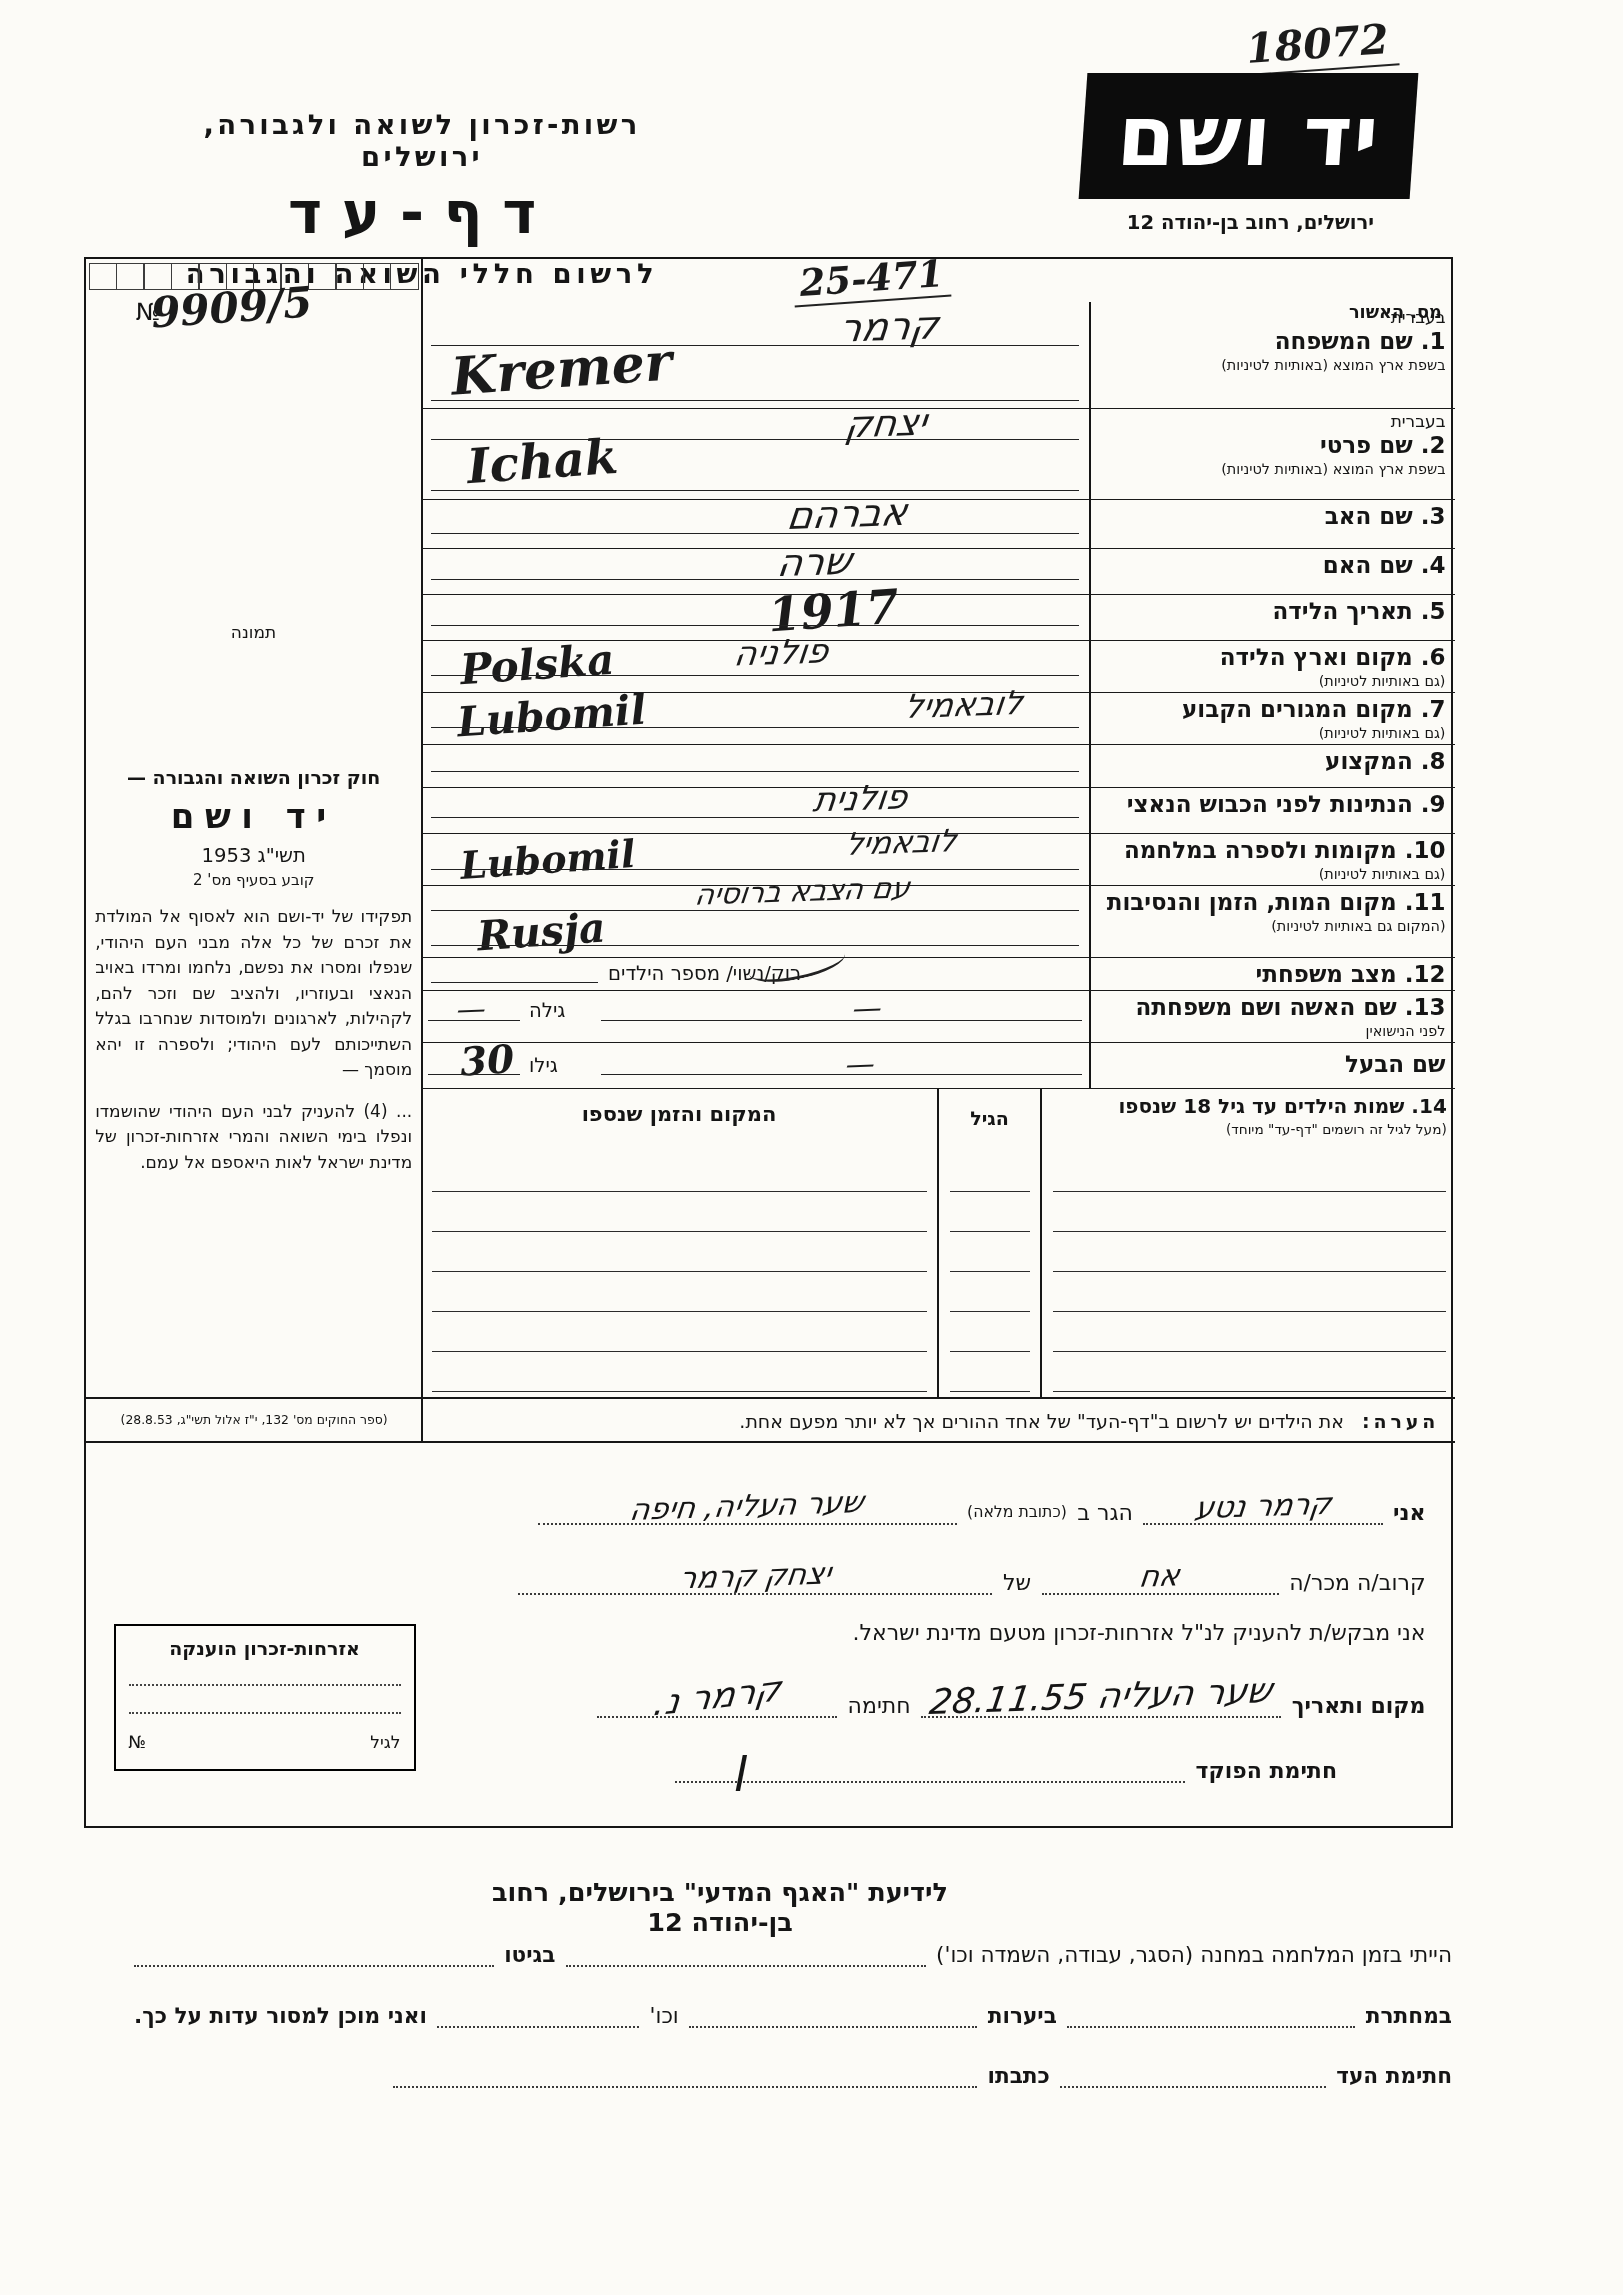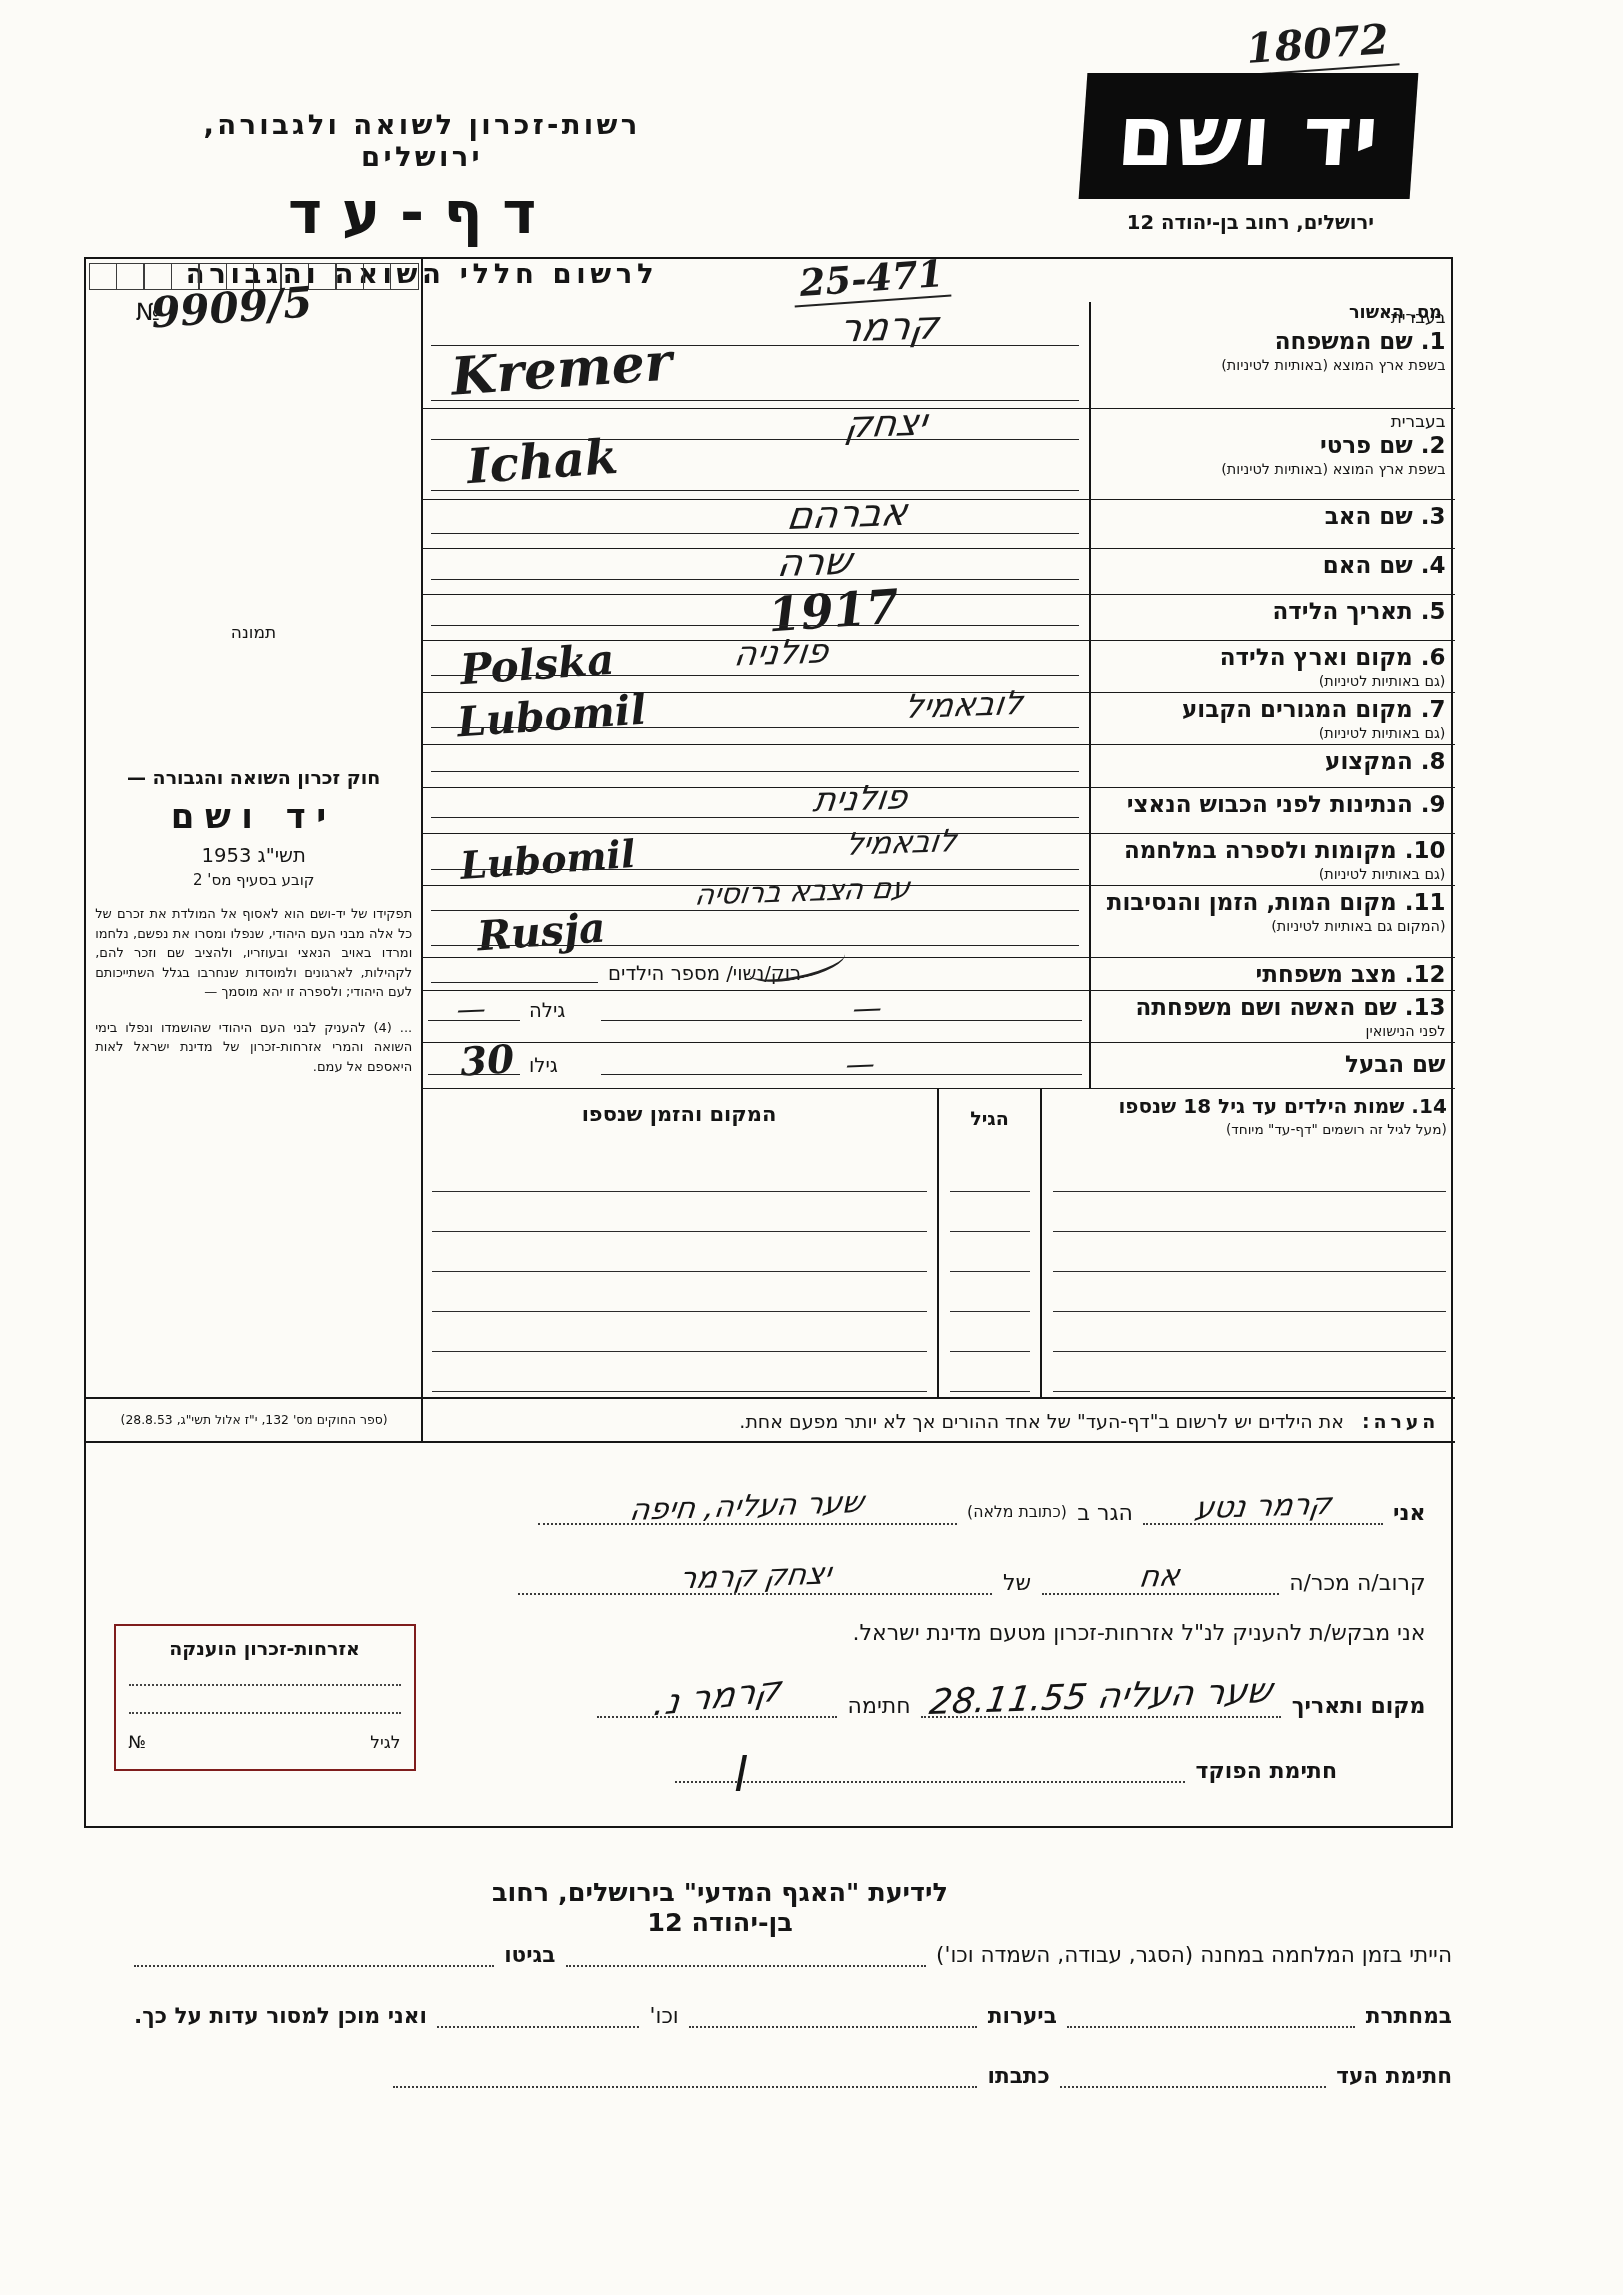--- a/index.html
+++ b/index.html
@@ -35,21 +35,21 @@
   
   .app-label { position:absolute; right:9.2px; top:43px; font-size:17.7px; font-weight:bold; }
   .app-sign { position:absolute; left:50px; top:39px; font-size:23.6px; }
   .app-val { left:65px; top:23.6px; font-size:42px; }
   .photo-label { position:absolute; left:0; top:363px; width:335px; text-align:center; font-size:17px; }
   .law { position:absolute; left:9.2px; top:507px; width:317px; text-align:center; }
   .law-t1 { font-size:19px; font-weight:bold; }
   .law-t2 { font-size:34px; font-weight:bold; letter-spacing:10.5px; margin-top:7.9px; }
   .law-t3 { font-size:19.6px; margin-top:7.9px; }
   .law-t4 { font-size:15px; margin-top:3.9px; }
-  .law-p { font-size:13px; line-height:1.5; text-align:justify; margin-top:15.7px; }
+  .law-p { font-size:17px; line-height:1.5; text-align:justify; margin-top:15.7px; }
   
   .frow { position:absolute; left:335px; width:1034px; border-bottom:1.3px solid #1a1a1a; }
   .flabel { position:absolute; left:668px; top:0; bottom:0; width:367px; padding:2.6px 10.5px 0 2.6px; text-align:right; }
   .lpre { font-size:17px; margin-bottom:1.3px; }
   .lmain { font-size:23px; font-weight:bold; line-height:1.15; }
   .lsub { font-size:14.4px; margin-top:2.6px; }
   .wline { position:absolute; height:0; border-bottom:1.3px solid #222; }
   .printed { position:absolute; font-size:19.6px; }
   .scribble { position:absolute; width:98px; height:30px; border-bottom:3.3px solid #222; border-radius:50%; transform:rotate(-12deg); }
   
@@ -78,21 +78,21 @@
   .drowD { margin:25px 29.5px 0 29.5px; text-align:right; font-size:22px; }
   .drowE { margin-top:42px; margin-left:511px; }
   .drowF { margin-top:34px; margin-right:118px; margin-left:589px; }
   .dsmall { font-size:15.7px; padding-bottom:3.9px; }
   .dotfill { flex:1; position:relative; border-bottom:2.6px dotted #3a3a3a; height:31px; }
   .f2{flex:2;} .f3{flex:3;} .f4{flex:4;} .f7{flex:7;}
   .dhw { position:absolute; bottom:0; right:50%; transform:translateX(50%) skewX(-10deg) rotate(-2deg); font-size:30px; font-style:italic; white-space:nowrap; }
   .bigdhw { font-size:35px; }
   .sig { transform:translateX(50%) skewX(-14deg) rotate(-7deg); }
   .clerkhw { position:absolute; bottom:-10.5px; right:86%; font-size:48px; font-style:italic; }
-  .citiz { position:absolute; left:27.5px; top:1365px; width:302px; height:147px; border:2px solid #7f1d1d; padding:10.5px 13px; }
+  .citiz { position:absolute; left:27.5px; top:1365px; width:302px; height:147px; border:2px solid #000000; padding:10.5px 13px; }
   .citiz-title { font-size:19px; font-weight:bold; text-align:center; }
   .citiz-line { border-bottom:2px dotted #444; height:27.5px; }
   .citiz-foot { display:flex; justify-content:space-between; margin-top:18.3px; font-size:17px; }
   
   .ftitle { position:absolute; left:458px; top:1877px; width:524px; text-align:center; font-size:25.5px; font-weight:bold; }
   .fline { position:absolute; display:flex; align-items:flex-end; column-gap:10.5px; font-size:21.6px; right:171px; }
   .fl1 { top:1941px; left:134px; }
   .fl2 { top:2002px; left:134px; }
   .fl3 { top:2062px; left:393px; }
   .fdot { flex:1; border-bottom:2px dotted #3a3a3a; height:26px; }

